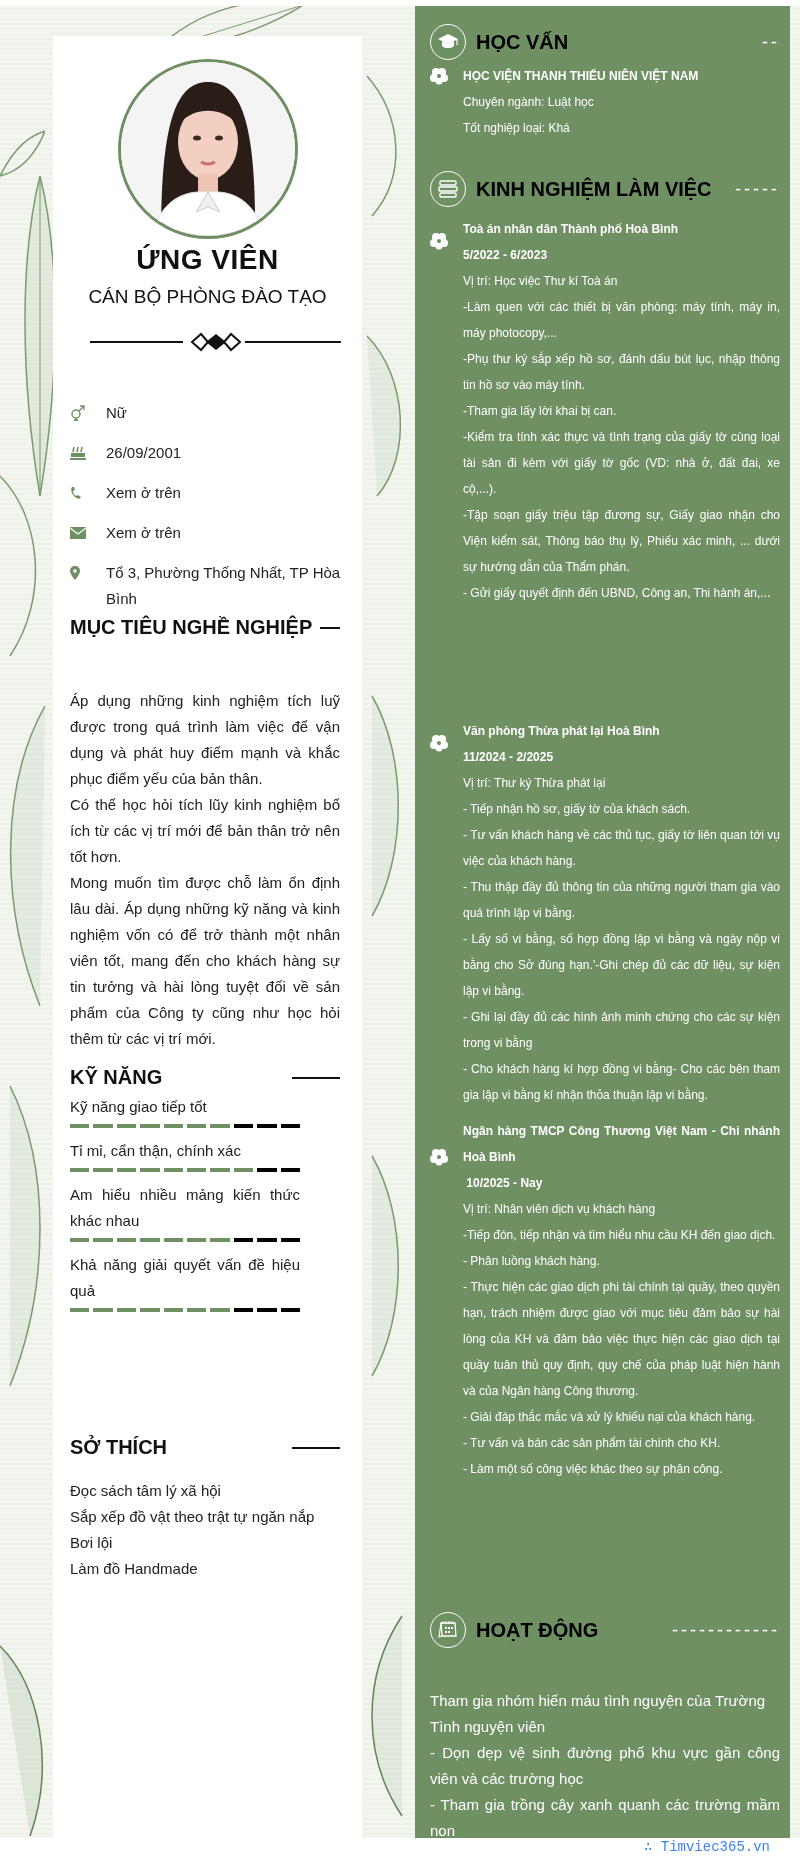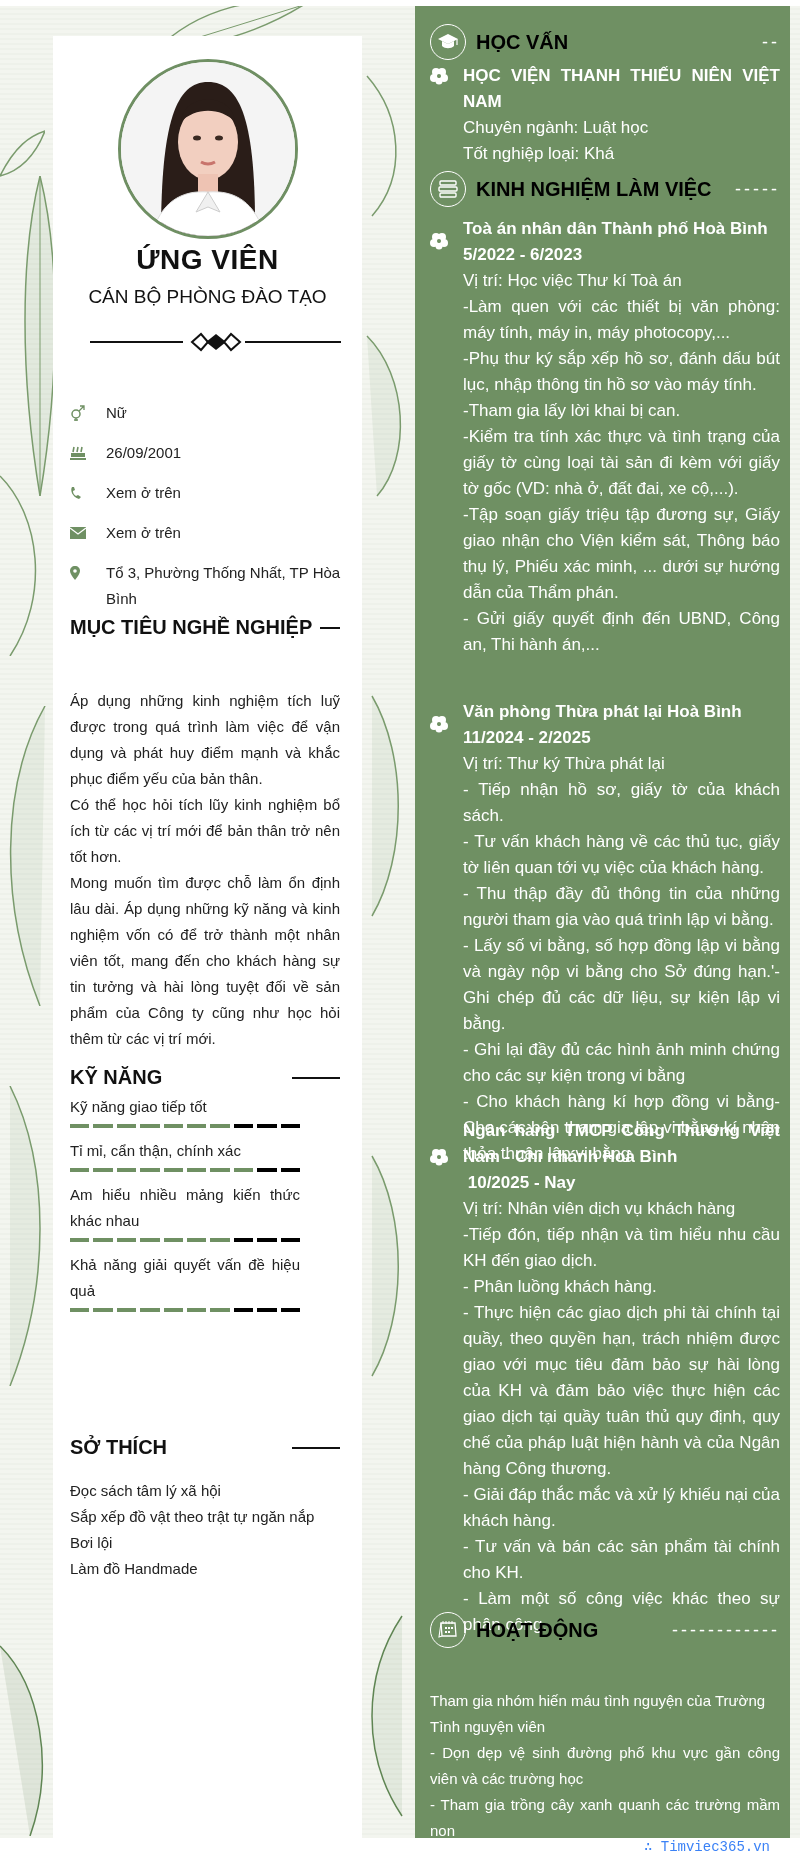--- a/index.html
+++ b/index.html
@@ -60,21 +60,21 @@
     background: #6f9063; color: #ffffff;
   }
   .rhead { position: absolute; left: 15px; width: 350px; height: 38px; display: flex; align-items: center; }
   .rhead .circle { width: 36px; height: 36px; border-radius: 50%; border: 1.5px solid #fff;
     display: flex; align-items: center; justify-content: center; flex: 0 0 36px; }
   .rhead h2 { font-size: 20px; font-weight: bold; margin-left: 10px; white-space: nowrap; color: #000000; }
   .rhead .dash { margin-left: auto; color: #fff; font-size: 18px; letter-spacing: 3px; white-space: nowrap; }
 
   .entry { position: absolute; left: 15px; width: 350px; }
   .entry .bullet { position: absolute; left: 0; width: 18px; height: 18px; }
-  .entry .body { margin-left: 33px; font-size: 17px; line-height: 26px; text-align: justify; }
+  .entry .body { margin-left: 33px; font-size: 12px; line-height: 26px; text-align: justify; }
   .entry .org { font-weight: bold; }
   .entry .date { font-weight: bold; }
 
   .activities { position: absolute; left: 15px; top: 1672px; width: 350px; font-size: 15px; line-height: 26px; text-align: justify; }
 
   .watermark { position: absolute; right: 30px; top: 1838px; font-family: "Liberation Mono", monospace;
     font-size: 14px; color: #3b82f6; }
 </style>
 </head>
 <body>
@@ -335,21 +335,21 @@
         <div>Vị trí: Học việc Thư kí Toà án</div>
         <div>-Làm quen với các thiết bị văn phòng: máy tính, máy in, máy photocopy,...</div>
         <div>-Phụ thư ký sắp xếp hồ sơ, đánh dấu bút lục, nhập thông tin hồ sơ vào máy tính.</div>
         <div>-Tham gia lấy lời khai bị can.</div>
         <div>-Kiểm tra tính xác thực và tình trạng của giấy tờ cùng loại tài sản đi kèm với giấy tờ gốc (VD: nhà ở, đất đai, xe cộ,...).</div>
         <div>-Tập soạn giấy triệu tập đương sự, Giấy giao nhận cho Viện kiểm sát, Thông báo thụ lý, Phiếu xác minh, ... dưới sự hướng dẫn của Thẩm phán.</div>
         <div>- Gửi giấy quyết định đến UBND, Công an, Thi hành án,...</div>
       </div>
     </div>
 
-    <div class="entry" style="top:693px">
+    <div class="entry" style="top:712px">
       <svg class="bullet" style="top:16px" viewBox="0 0 18 18">
         <circle cx="6" cy="5" r="4" fill="#fff"></circle>
           <circle cx="12" cy="5" r="4" fill="#fff"></circle>
           <circle cx="4" cy="11" r="4" fill="#fff"></circle>
           <circle cx="14" cy="11" r="4" fill="#fff"></circle>
           <circle cx="9" cy="14" r="3.5" fill="#fff"></circle>
           <circle cx="9" cy="9" r="2" fill="#6f9063"></circle>
       </svg>
       <div class="body">
         <div class="org">Văn phòng Thừa phát lại Hoà Bình</div>

